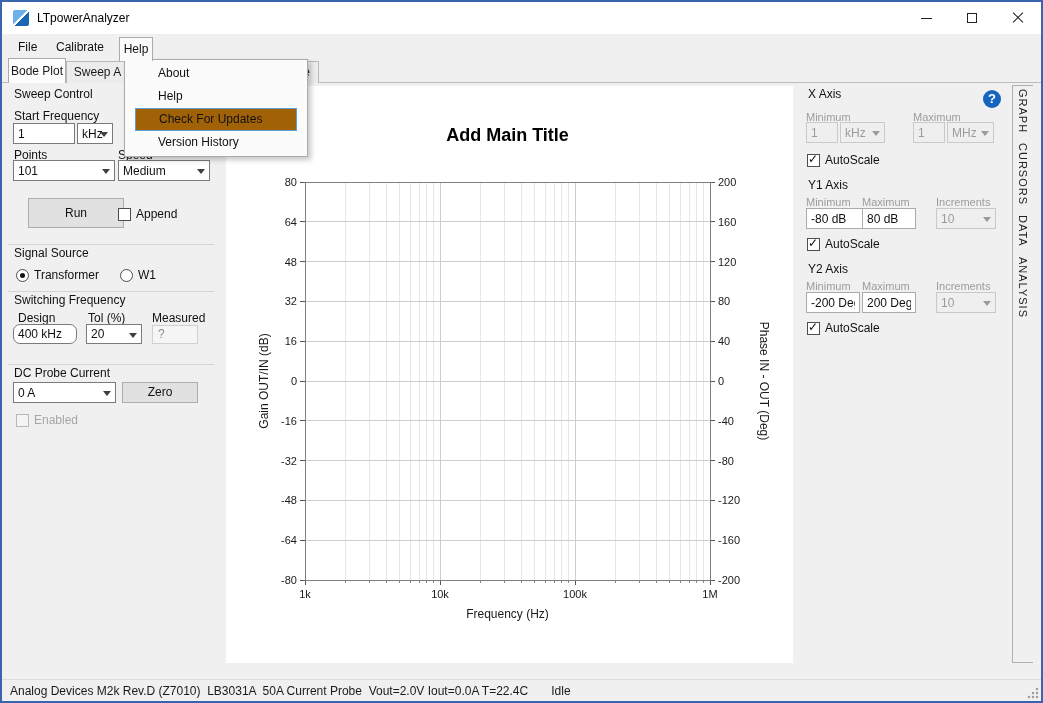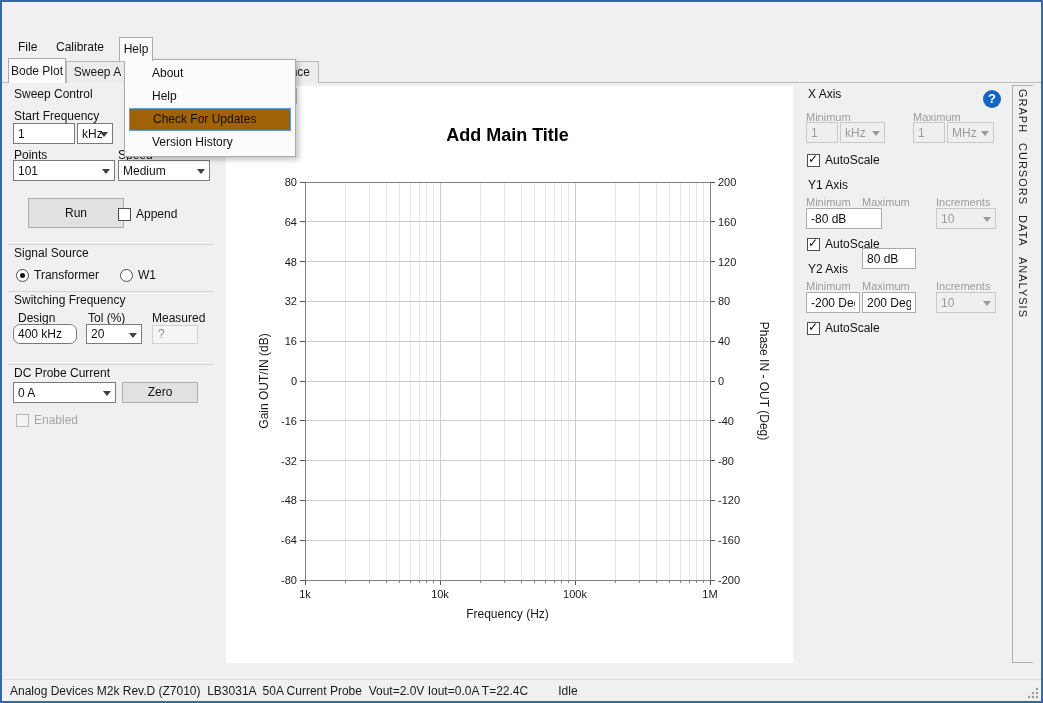--- a/index.html
+++ b/index.html
@@ -25,21 +25,21 @@
   .menu-open-box{position:absolute;left:117px;top:35px;width:34px;height:24px;background:#fbfbfb;border:1px solid #ababab;border-bottom:none;z-index:50;text-align:center;line-height:23px;font-size:12px;box-sizing:border-box}
 
   
   .tabline{position:absolute;left:0;right:0;top:80px;height:1px;background:#bcbcbc}
   .tab{position:absolute;box-sizing:border-box;font-size:12px;text-align:center;color:#1a1a1a}
   .tab.selected{left:6px;top:56px;width:58px;height:25px;background:#fcfcfc;border:1px solid #ababab;border-bottom:none;line-height:24px;z-index:10}
   .tab.t2{left:64px;top:59px;width:63px;height:22px;background:#ececec;border:1px solid #b9b9b9;border-bottom:none;line-height:21px}
   .tab.t3{left:127px;top:59px;width:190px;height:22px;background:#ececec;border:1px solid #b9b9b9;border-bottom:none;line-height:21px;text-align:right;padding-right:8px}
 
   
-  .dropdown{position:absolute;left:122px;top:57px;width:162px;background:#fbfbfb;border:1px solid #ababab;padding:2px 4px;z-index:40;box-shadow:3px 3px 5px rgba(0,0,0,0.22)}
+  .dropdown{position:absolute;left:122px;top:57px;width:162px;background:#fbfbfb;border:1px solid #ababab;padding:2px 10px;z-index:40;box-shadow:3px 3px 5px rgba(0,0,0,0.22)}
   .dd-item{height:23px;line-height:23px;padding-left:23px;font-size:12px;color:#111;box-sizing:border-box}
   .dd-item.highlighted{background:#a16207;border:1px solid #5f9fd8;line-height:21px}
   .gray-peek{position:absolute;left:235px;top:86px;width:60px;height:16px;background:#e2e2e2;border:1px solid #bdbdbd;z-index:5;box-sizing:border-box}
 
   
   .tb{position:absolute;height:21px;box-sizing:border-box;border:1px solid #7a7a7a;background:#fff;font-family:"Liberation Sans",sans-serif;font-size:12px;padding:0 4px;color:#111}
   .tb.soft{border-color:#ababab}
   .tb.dis{background:#efefef;border-color:#c9c9c9;color:#9b9b9b}
   .combo{position:absolute;height:21px;box-sizing:border-box;border:1px solid #7a7a7a;background:#fff;display:flex;align-items:center;padding-left:4px;font-size:12px;color:#111}
   .combo-arrow{position:absolute;right:4px;top:8px;width:0;height:0;border-left:4px solid transparent;border-right:4px solid transparent;border-top:5px solid #404040}
@@ -66,34 +66,49 @@
   .chart-panel{position:absolute;left:224px;top:84px;width:567px;height:577px;background:#fff}
   .help-icon{position:absolute;width:18px;height:18px;border-radius:50%;background:#1565c0;color:#fff;font-size:13px;font-weight:bold;text-align:center;line-height:18px}
 
   
   .side-strip{position:absolute;left:1010px;top:83px;width:21px;height:578px;background:#f0f0f0;border:1px solid #b0b0b0;border-right:none;box-sizing:border-box;display:flex;flex-direction:column;align-items:center;padding-top:3px;gap:10px}
   .vtab{writing-mode:vertical-rl;font-size:11px;letter-spacing:1px;color:#222}
 
   
   .statusbar{position:absolute;left:0;right:0;bottom:0;height:22px;background:#f0f0f0;border-top:1px solid #dcdcdc;display:flex;align-items:center;padding-left:8px;font-size:12px;color:#1a1a1a;box-sizing:border-box}
   .status-text{white-space:pre}
-  .status-state{margin-left:30px}
+  .status-state{margin-left:23px}
   .grip{position:absolute;right:2px;bottom:2px}
 
   
   #chart-svg text{font-family:"Liberation Sans",sans-serif}
   #chart-svg .tick-label{font-size:11px;fill:#1a1a1a}
   #chart-svg .chart-title{font-size:18px;font-weight:600;fill:#000}
   #chart-svg .axis-title{font-size:12px;fill:#1a1a1a}
 </style>
 </head>
 <body>
 
 <div class="window">
 
+  <div class="titlebar">
+    <div class="app-icon"></div>
+    <span class="title-text">LTpowerAnalyzer</span>
+    <div class="win-buttons">
+      <div class="win-btn">
+          <span class="glyph-min"></span>
+        </div>
+      <div class="win-btn">
+          <span class="glyph-max"></span>
+        </div>
+      <div class="win-btn">
+          <span class="glyph-close"></span>
+        </div>
+    </div>
+  </div>
 
   <div class="menubar">
     <span class="menu-item" style="left:14px">File</span>
     <span class="menu-item" style="left:52px">Calibrate</span>
   </div>
   <div class="menu-open-box">Help</div>
 
   <div class="tabline"></div>
   <div class="tab selected">Bode Plot</div>
   <div class="tab t2">Sweep A</div>
@@ -310,21 +325,21 @@
     <div class="check-row" style="left:5px;top:70px">
       <span class="checkbox checked"></span>
       <span>AutoScale</span>
     </div>
 
     <span class="sec-title" style="left:6px;top:95px">Y1 Axis</span>
     <span class="glbl" style="left:4px;top:113px">Minimum</span>
     <span class="glbl" style="left:60px;top:113px">Maximum</span>
     <span class="glbl" style="left:134px;top:113px">Increments</span>
     <input class="tb soft" style="left: 4px; top: 125px; width: 76px;" value="-80 dB">
-    <input class="tb soft" style="left: 60px; top: 125px; width: 54px; margin-top: 40px;" value="80 dB">
+    <input class="tb soft" style="left: 60px; top: 125px; width: 54px;" value="80 dB">
     <div class="combo dis" style="left:134px;top:125px;width:60px">
       <span>10</span>
       <span class="combo-arrow"></span>
     </div>
     <div class="check-row" style="left:5px;top:154px">
       <span class="checkbox checked"></span>
       <span>AutoScale</span>
     </div>
 
     <span class="sec-title" style="left:6px;top:179px">Y2 Axis</span>

